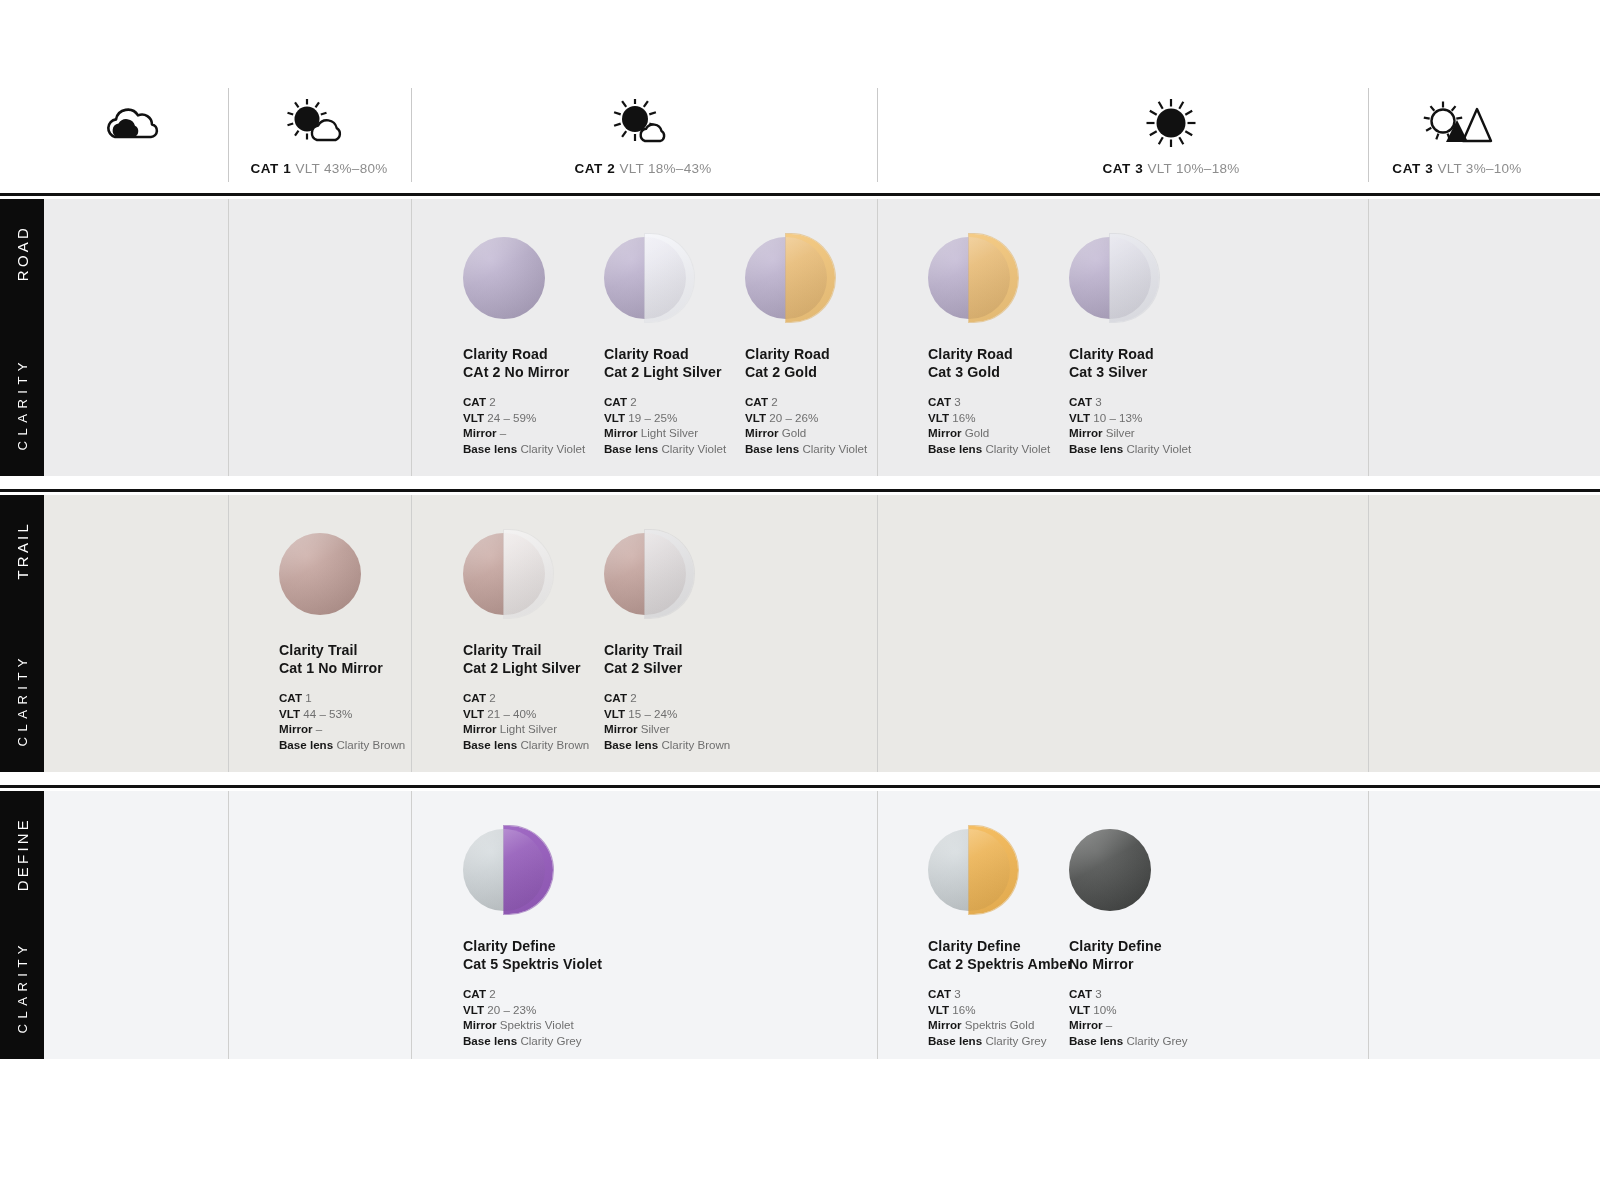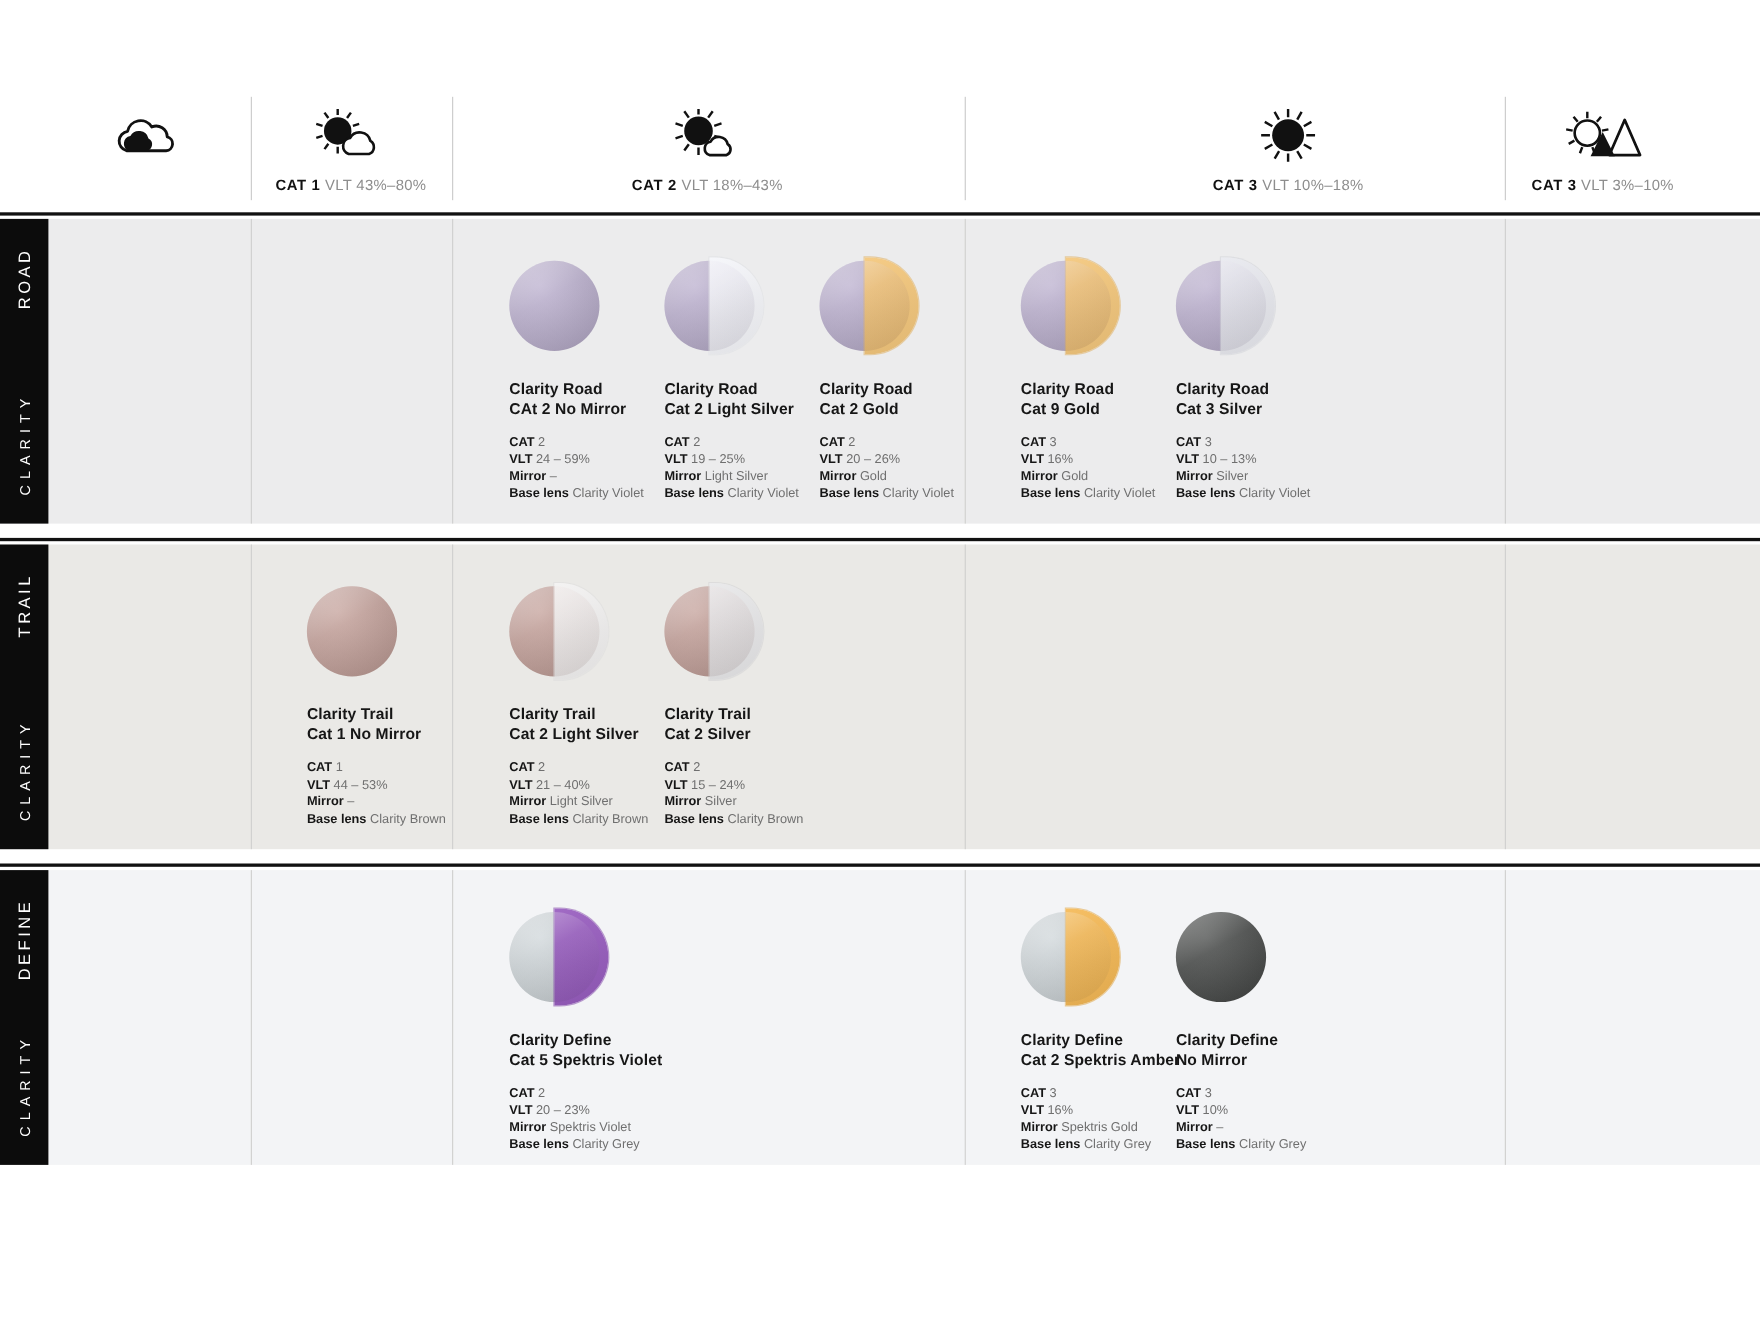--- a/index.html
+++ b/index.html
@@ -256,21 +256,21 @@
         </div>
       </div>
       <div class="card" style="left: 928px; top: 38px;">
         <div class="lens">
           <div class="lens-base" style="background: radial-gradient(circle at 34% 28%, rgb(195, 185, 212) 0%, rgb(177, 167, 194) 52%, rgb(161, 151, 178) 100%);"></div>
           <div class="lens-mirror" style="background: linear-gradient(160deg, rgba(246, 199, 120, 0.88) 0%, rgba(232, 185, 106, 0.88) 55%, rgba(224, 177, 98, 0.88) 100%); box-shadow: rgba(222, 175, 96, 0.55) 0px 0px 0px 1px;"></div>
           <div class="lens-gloss"></div>
         </div>
         <div class="card-title">
           <div>Clarity Road</div>
-          <div>Cat 9 Gold</div>
+          <div>Cat 3 Gold</div>
         </div>
         <div class="spec">
           <div class="spec-line"><b>CAT</b> <span>3</span></div>
           <div class="spec-line"><b>VLT</b> <span>16%</span></div>
           <div class="spec-line"><b>Mirror</b> <span>Gold</span></div>
           <div class="spec-line"><b>Base lens</b> <span>Clarity Violet</span></div>
         </div>
       </div>
       <div class="card" style="left: 1069px; top: 38px;">
         <div class="lens">

